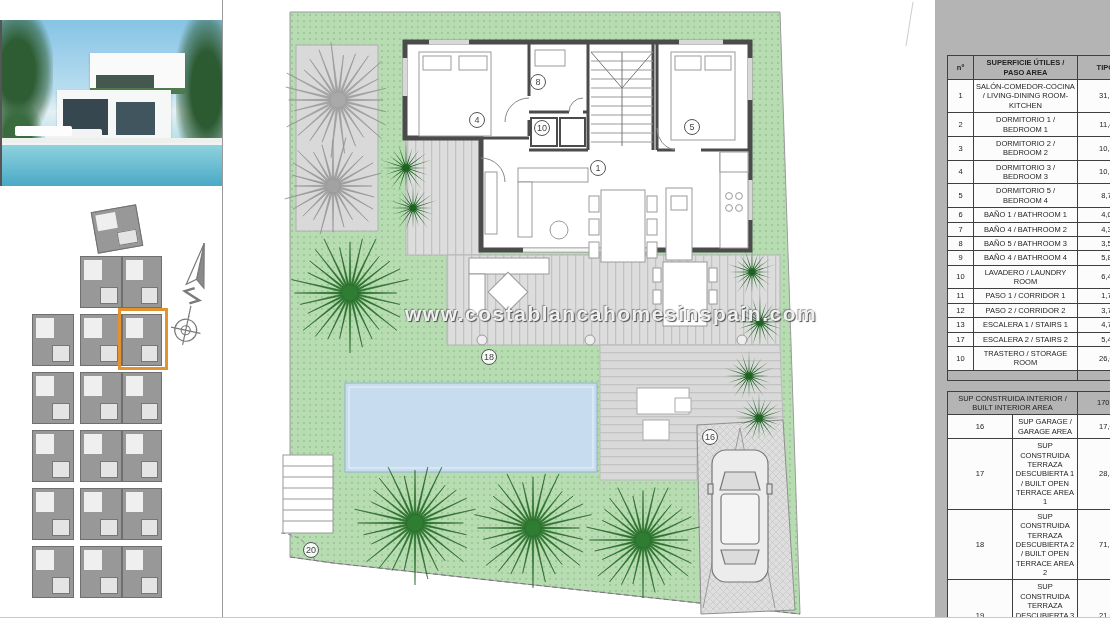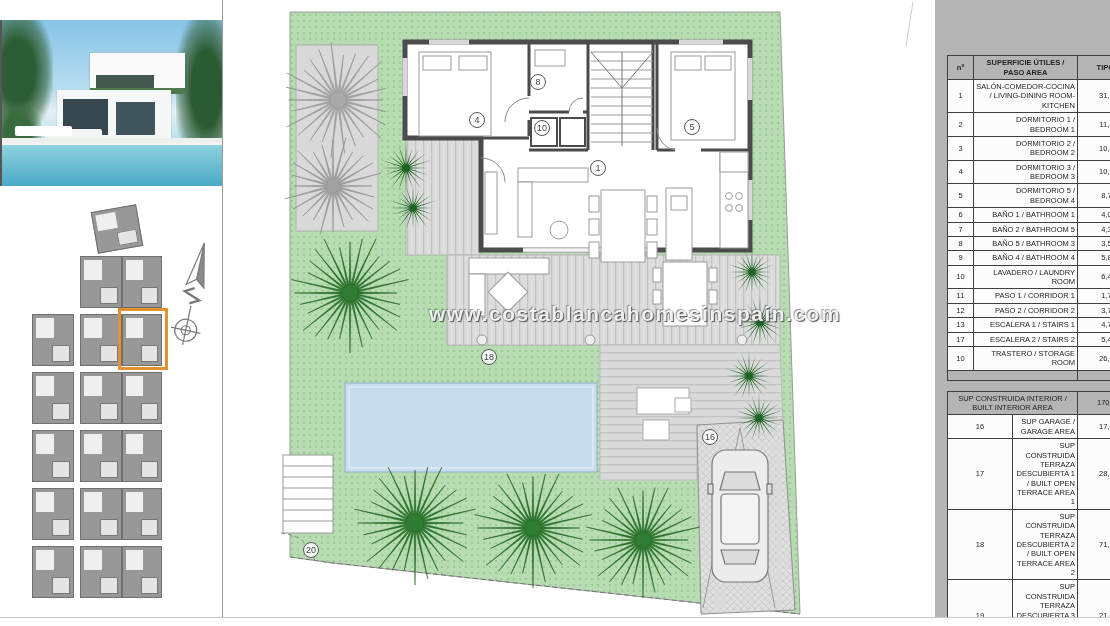--- a/index.html
+++ b/index.html
@@ -32,32 +32,32 @@
   .plot{position:absolute;background:#989898;border:1px solid #6f6f6f}
   .plot::before{content:"";position:absolute;left:3px;top:3px;width:45%;height:40%;background:#efefef}
   .plot::after{content:"";position:absolute;right:3px;bottom:3px;width:40%;height:30%;background:#e4e4e4;border:1px solid #777}
   .plot-top{transform:rotate(-10deg)}
   .highlight{position:absolute;border:3px solid var(--accent-orange);background:transparent;z-index:3}
   .compass{position:absolute;left:165px;top:238px}
 
   
   .vline{position:absolute;left:222px;top:0;width:1px;height:618px;background:#9a9a9a}
   .plan{position:absolute;left:223px;top:0;width:712px;height:618px}
-  .watermark{position:absolute;left:405px;top:302px;width:460px;text-align:center;
+  .watermark{position:absolute;left:405px;top:302px;width:460px;
      font-size:21px;font-weight:bold;letter-spacing:1.5px;color:rgba(252,252,252,.92);
      text-shadow:1px 1px 1px rgba(70,70,70,.95),-1px -1px 1px rgba(110,110,110,.7);z-index:5;white-space:nowrap}
   .bottomline{position:absolute;left:0;top:617px;width:1110px;height:1px;background:#c9c9c9}
 
   
   .panel{position:absolute;left:935px;top:0;width:175px;height:617px;background:var(--panel-gray);overflow:hidden}
   .panel table{border-collapse:collapse;table-layout:fixed;width:192px;margin-left:12px}
   .panel .t1{margin-top:55px}
   .panel th,.panel td{border:1px solid #3f3f3f;font-size:7.5px;line-height:1.25;padding:2px 2px;color:#222;word-wrap:break-word}
   .cnum{width:26px;text-align:center}
-  .cdesc{width:104px;text-align:right}
+  .cdesc{width:104px;text-align:center}
   .cval{width:62px;text-align:center}
   .panel thead th{background:var(--panel-gray);font-weight:bold;height:24px;text-align:center}
   .panel tbody td{background:#fcfcfc}
   .grayrow td{background:var(--panel-gray) !important;text-align:center;font-weight:normal}
   .sp{height:10px}
   .t2,.t3{margin-top:10px}
 </style>
 </head>
 <body>
 
@@ -329,21 +329,21 @@
         </tr>
 
         <tr>
           <td class="cnum">6</td>
           <td class="cdesc">BAÑO 1 / BATHROOM 1</td>
           <td class="cval">4,05</td>
         </tr>
 
         <tr>
           <td class="cnum">7</td>
-          <td class="cdesc">BAÑO 2 / BATHROOM 5</td>
+          <td class="cdesc">BAÑO 4 / BATHROOM 2</td>
           <td class="cval">4,35</td>
         </tr>
 
         <tr>
           <td class="cnum">8</td>
           <td class="cdesc">BAÑO 5 / BATHROOM 3</td>
           <td class="cval">3,50</td>
         </tr>
 
         <tr>

